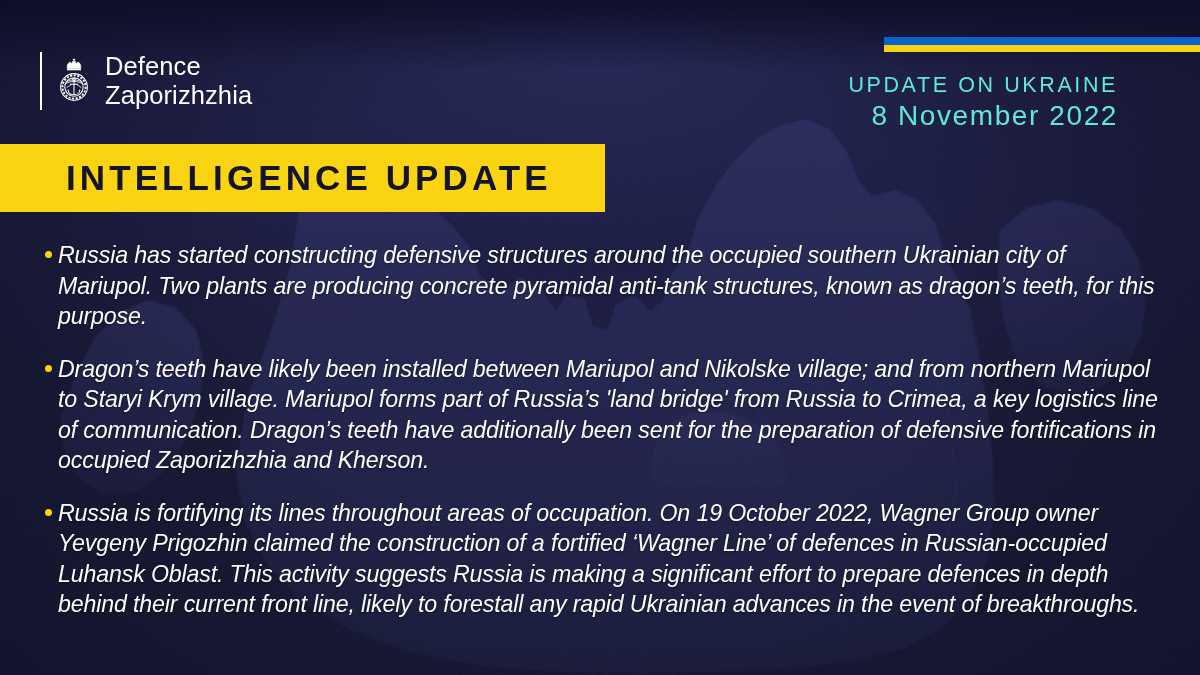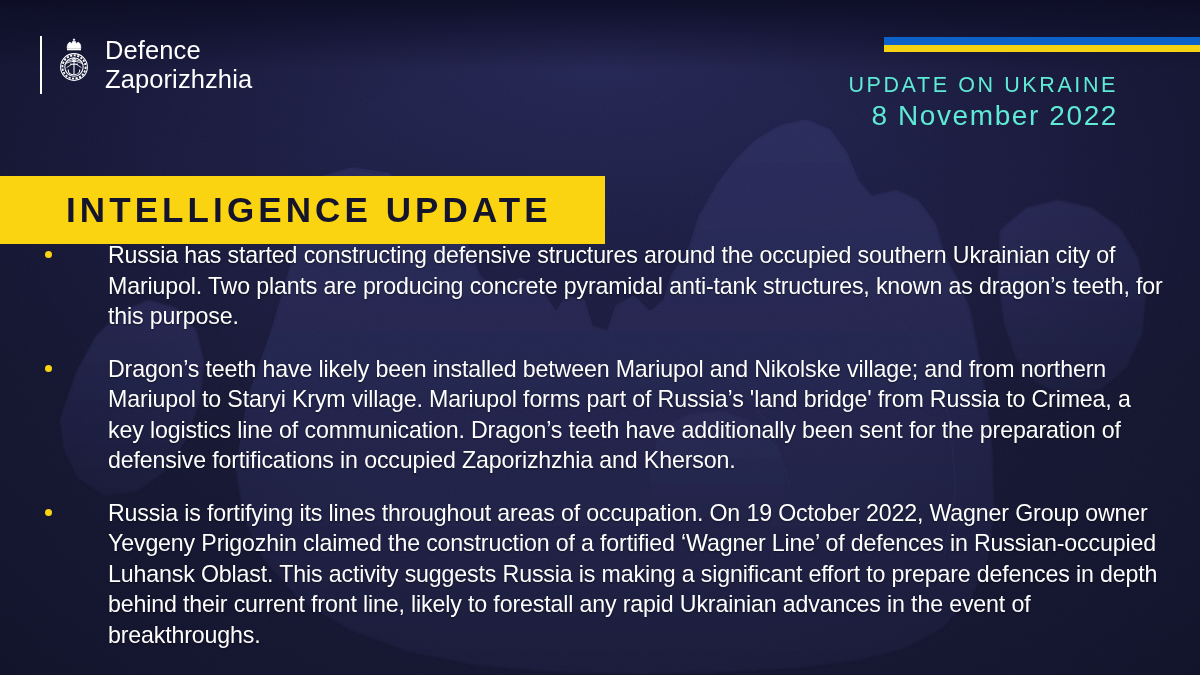--- a/index.html
+++ b/index.html
@@ -33,22 +33,22 @@
       radial-gradient(ellipse 1000px 700px at 50% 45%, rgba(0,0,0,0) 35%, rgba(8,8,26,.55) 100%);
   }
   .bg-darktop {
     position:absolute; left:0; right:0; top:0; height:70px;
     background:linear-gradient(180deg, rgba(12,12,36,.85) 0%, rgba(12,12,36,0) 100%);
   }
   .bg-noise { position:absolute; inset:0; opacity:.25; }
 
   
   .logo-block {
-    position:absolute; left:40px; top:36px;
-    display:flex; align-items:flex-start; gap:0;
+    position:absolute; left:40px; top:52px;
+    display:flex; align-items:flex-end; gap:0;
   }
   .logo-rule {
     width:2px; height:58px; background:#ffffff;
     margin-right:14px; flex:0 0 auto;
   }
   .crest { width:36px; height:54px; flex:0 0 auto; margin-right:13px; }
   .logo-text {
     color:#ffffff;
     font-size:25.5px; line-height:29px;
     font-weight:400; letter-spacing:.1px;
@@ -70,42 +70,43 @@
     font-size:21.5px; letter-spacing:2.6px;
     line-height:30px; font-weight:400;
   }
   .hr-line2 {
     font-size:28px; letter-spacing:1.6px;
     line-height:32px; font-weight:400;
   }
 
   
   .banner {
-    position:absolute; left:0; top:176px;
+    position:absolute; left:0; top:144px;
     width:605px; height:68px;
     background:#fad410;
     display:flex; align-items:center;
   }
   .banner-text {
     color:#14142c;
     font-size:35px; font-weight:700;
     letter-spacing:4.1px;
     padding-left:66px;
     white-space:nowrap;
   }
 
   
   .bullets {
     position:absolute; left:0; top:240px;
     width:1200px;
   }
   .bullet {
     position:relative;
-    padding-left:108px; padding-right:36px;
+    padding-left:58px; padding-right:36px;
     margin-bottom:22px;
+    font-style:italic;
   }
   .bullet-dot {
     position:absolute; left:45px; top:11px;
     width:7px; height:7px; border-radius:50%;
     background:#fad410;
   }
   .bullet-text {
     color:#ffffff;
     font-size:23.2px;
     line-height:30.5px;

